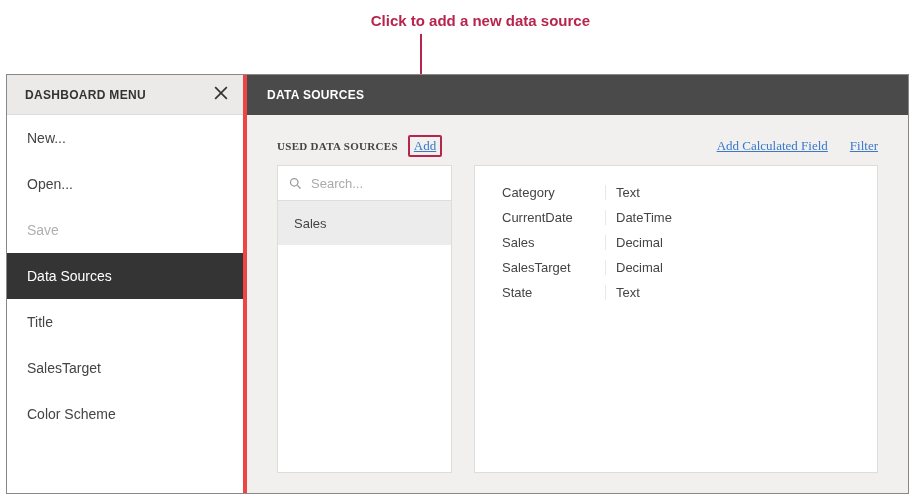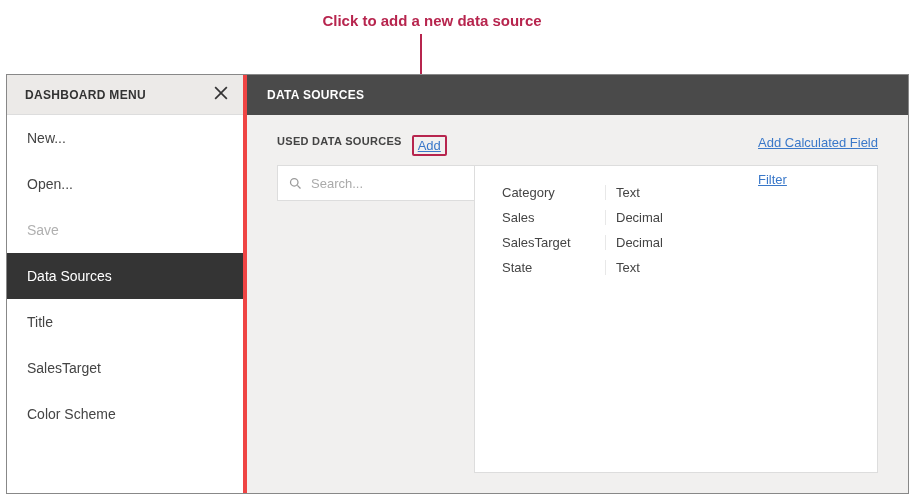--- a/index.html
+++ b/index.html
@@ -8,23 +8,23 @@
     background: #fff;
     width: 915px;
     height: 500px;
     position: relative;
     font-size: 14px;
     color: #333;
   }
   .annotation {
     position: absolute;
     top: 12px;
-    left: 282px;
+    left: 290px;
     width: 300px;
-    text-align: center;
+    text-align: right;
     font-weight: 700;
     color: #b7254e;
     font-size: 15px;
   }
   .annotation-arrow {
     position: absolute;
     left: 420px;
     top: 34px;
     width: 2px;
     height: 126px;
@@ -115,51 +115,53 @@
     display: flex;
     gap: 22px;
     position: relative;
   }
   .toolbar-row {
     position: absolute;
     top: 20px;
     left: 30px;
     right: 30px;
     display: flex;
-    align-items: flex-start;
+    align-items: center;
     gap: 14px;
     font-size: 12px;
+    font-family: Liberation Serif, serif;
   }
   .tb-label {
     font-weight: 700;
     color: #444;
     font-size: 11px;
     letter-spacing: 0.3px;
   }
   .add-link {
     color: #3a78c9;
     text-decoration: underline;
     cursor: pointer;
     font-size: 13px;
     padding: 1px 4px;
     border: 2px solid #b7254e;
     border-radius: 2px;
     margin-left: -4px;
   }
   .spacer { flex: 1; }
-  .right-links { display: flex; gap: 22px; flex-direction: column; }
+  .right-links { display: flex; gap: 22px; }
   .link {
     color: #3a78c9;
     text-decoration: underline;
     cursor: pointer;
     font-size: 13px;
   }
   .left-panel {
     width: 175px;
     display: flex;
+    flex-direction: column;
   }
   .search-box {
     height: 36px;
     background: #fff;
     border: 1px solid #ddd;
     display: flex;
     align-items: center;
     padding: 0 10px;
     gap: 8px;
   }
@@ -270,20 +272,24 @@
           <div class="ds-item">Sales</div>
         </div>
       </div>
 
       <div class="fields-panel">
         <div class="field-row">
           <span class="field-name">Category</span>
           <span class="field-type">Text</span>
         </div>
         <div class="field-row">
+          <span class="field-name">CurrentDate</span>
+          <span class="field-type">DateTime</span>
+        </div>
+        <div class="field-row">
           <span class="field-name">Sales</span>
           <span class="field-type">Decimal</span>
         </div>
         <div class="field-row">
           <span class="field-name">SalesTarget</span>
           <span class="field-type">Decimal</span>
         </div>
         <div class="field-row">
           <span class="field-name">State</span>
           <span class="field-type">Text</span>

